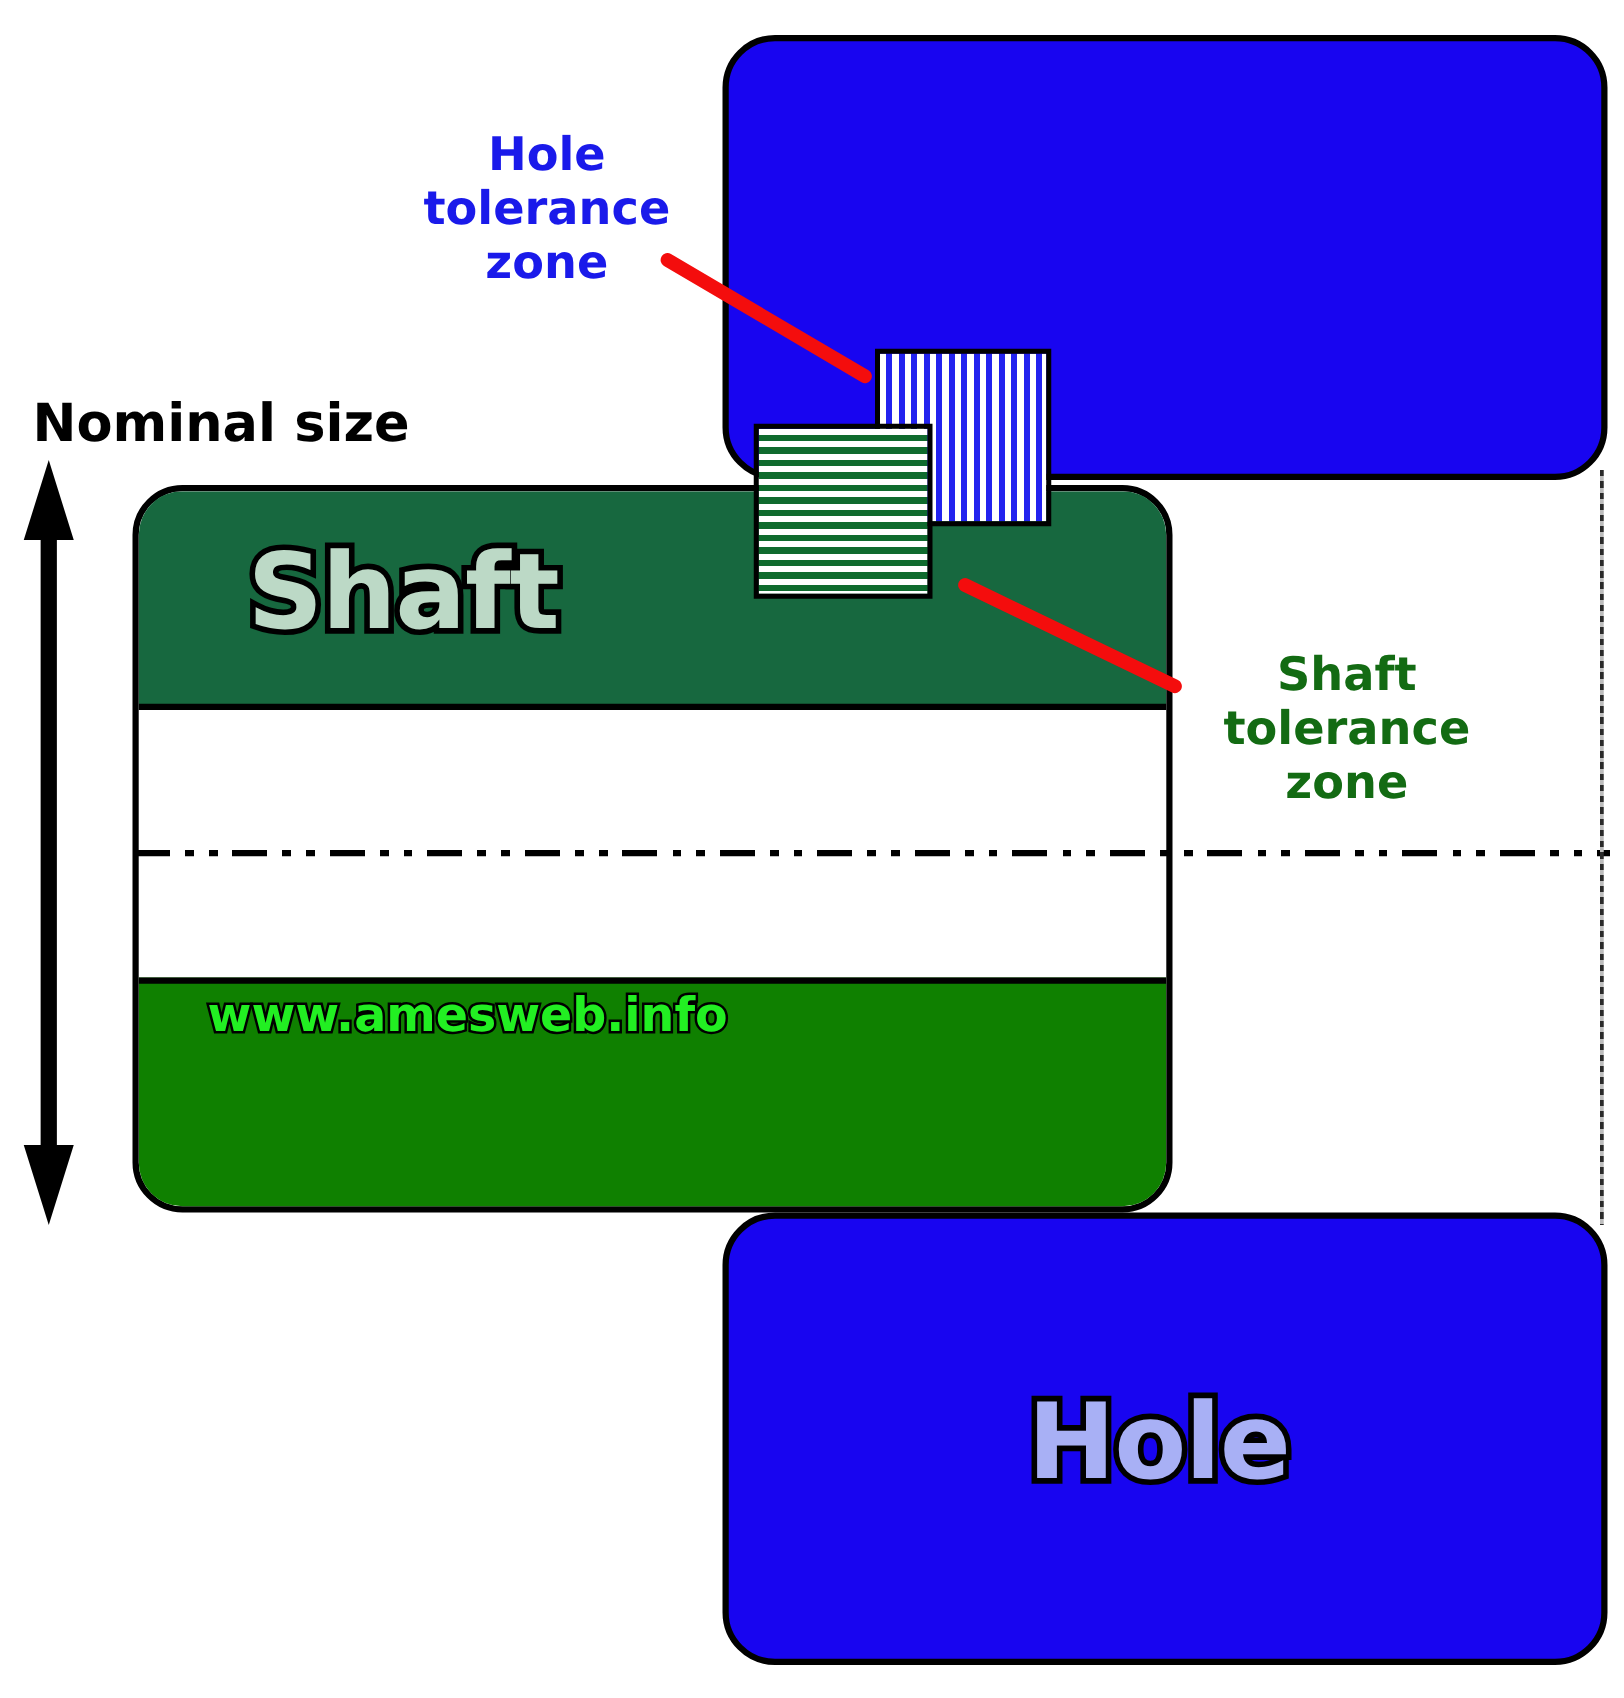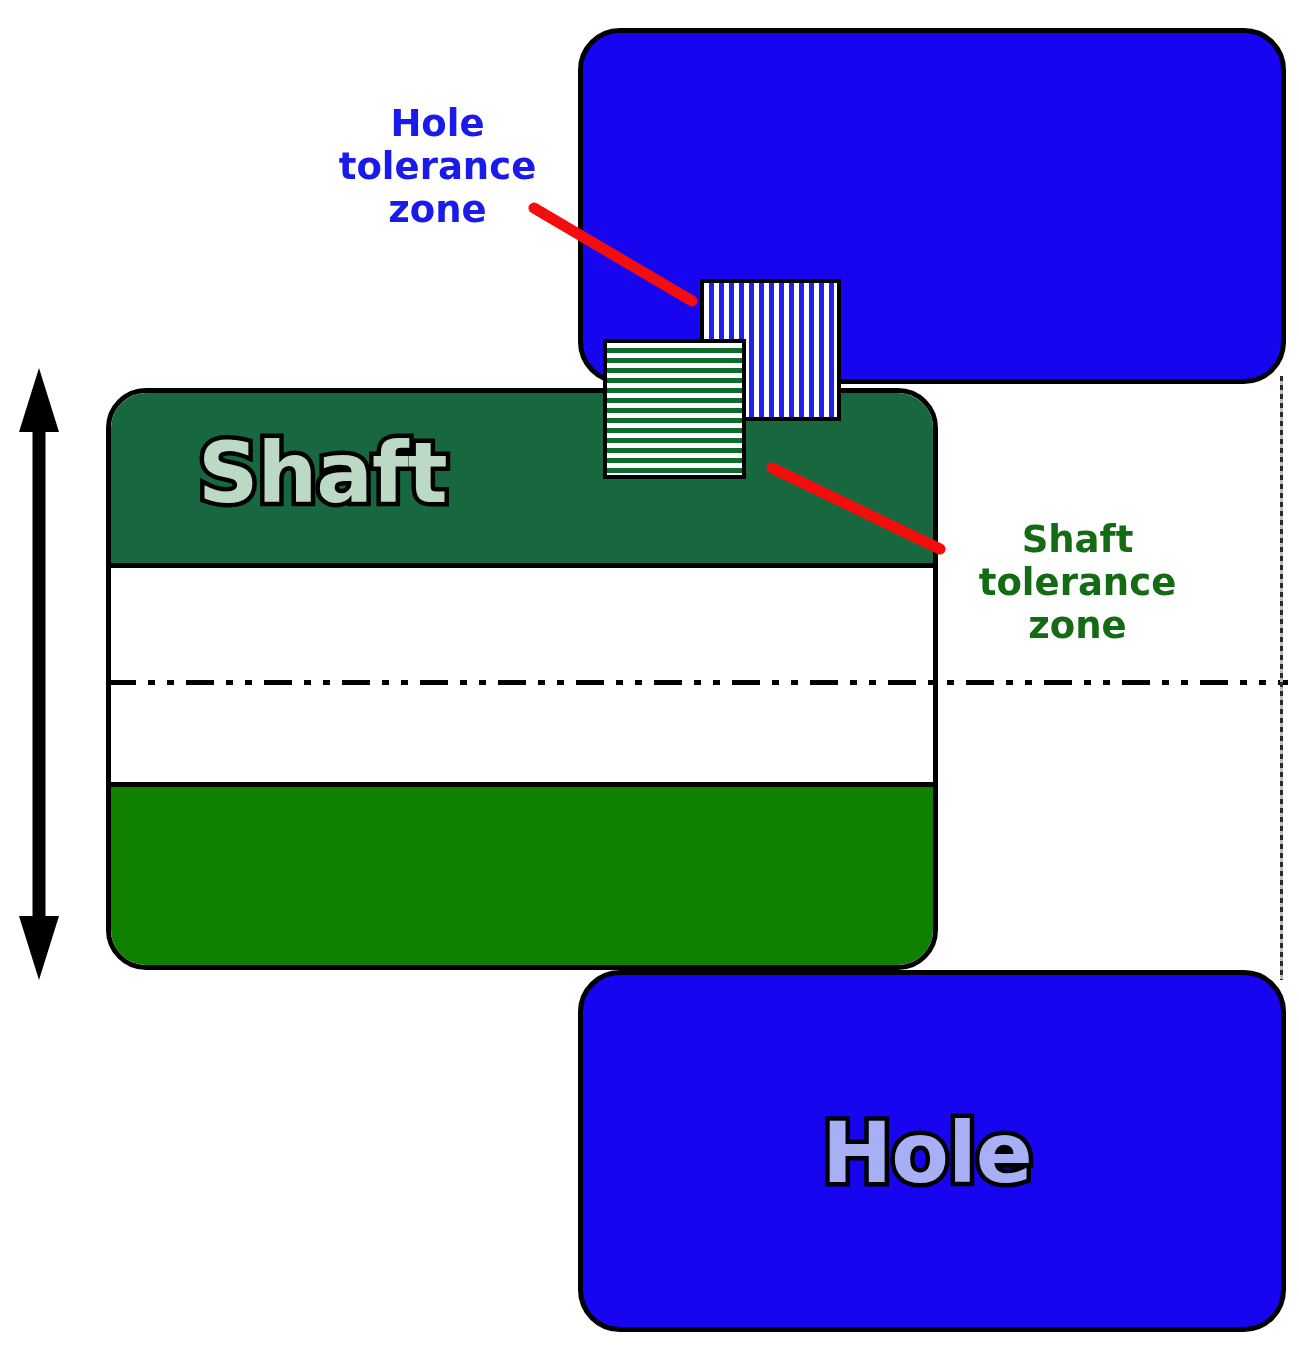--- a/index.html
+++ b/index.html
@@ -241,35 +241,37 @@
   <div id="hole-word">Hole</div>
 
   <div id="shaft-block">
     <div id="shaft-band-top" class="shaft-band"></div>
     <div id="shaft-band-mid" class="shaft-band"></div>
     <div id="shaft-band-bottom" class="shaft-band"></div>
   </div>
 
   <div id="shaft-word">Shaft</div>
 
+  <div id="watermark">www.amesweb.info</div>
 
   <div id="centerline"></div>
 
   <div id="hole-edge-line"></div>
 
   <div id="hole-tol-zone" class="tol-box"></div>
   <div id="shaft-tol-zone" class="tol-box"></div>
 
   <div id="hole-callout" class="callout">Hole
 tolerance
 zone</div>
   <div id="shaft-callout" class="callout">Shaft
 tolerance
 zone</div>
 
+  <div id="nominal-label">Nominal size</div>
 
   <svg id="overlay" viewBox="0 0 1299 1358">
 
     <line x1="534" y1="208" x2="692" y2="301" stroke="#f40d0d" stroke-width="11" stroke-linecap="round"></line>
 
     <line x1="772" y1="468" x2="940" y2="549" stroke="#f40d0d" stroke-width="11" stroke-linecap="round"></line>
 
     <g>
       <line x1="39" y1="400" x2="39" y2="948" stroke="#000000" stroke-width="13"></line>
       <polygon points="39,368 19,432 59,432" fill="#000000"></polygon>

